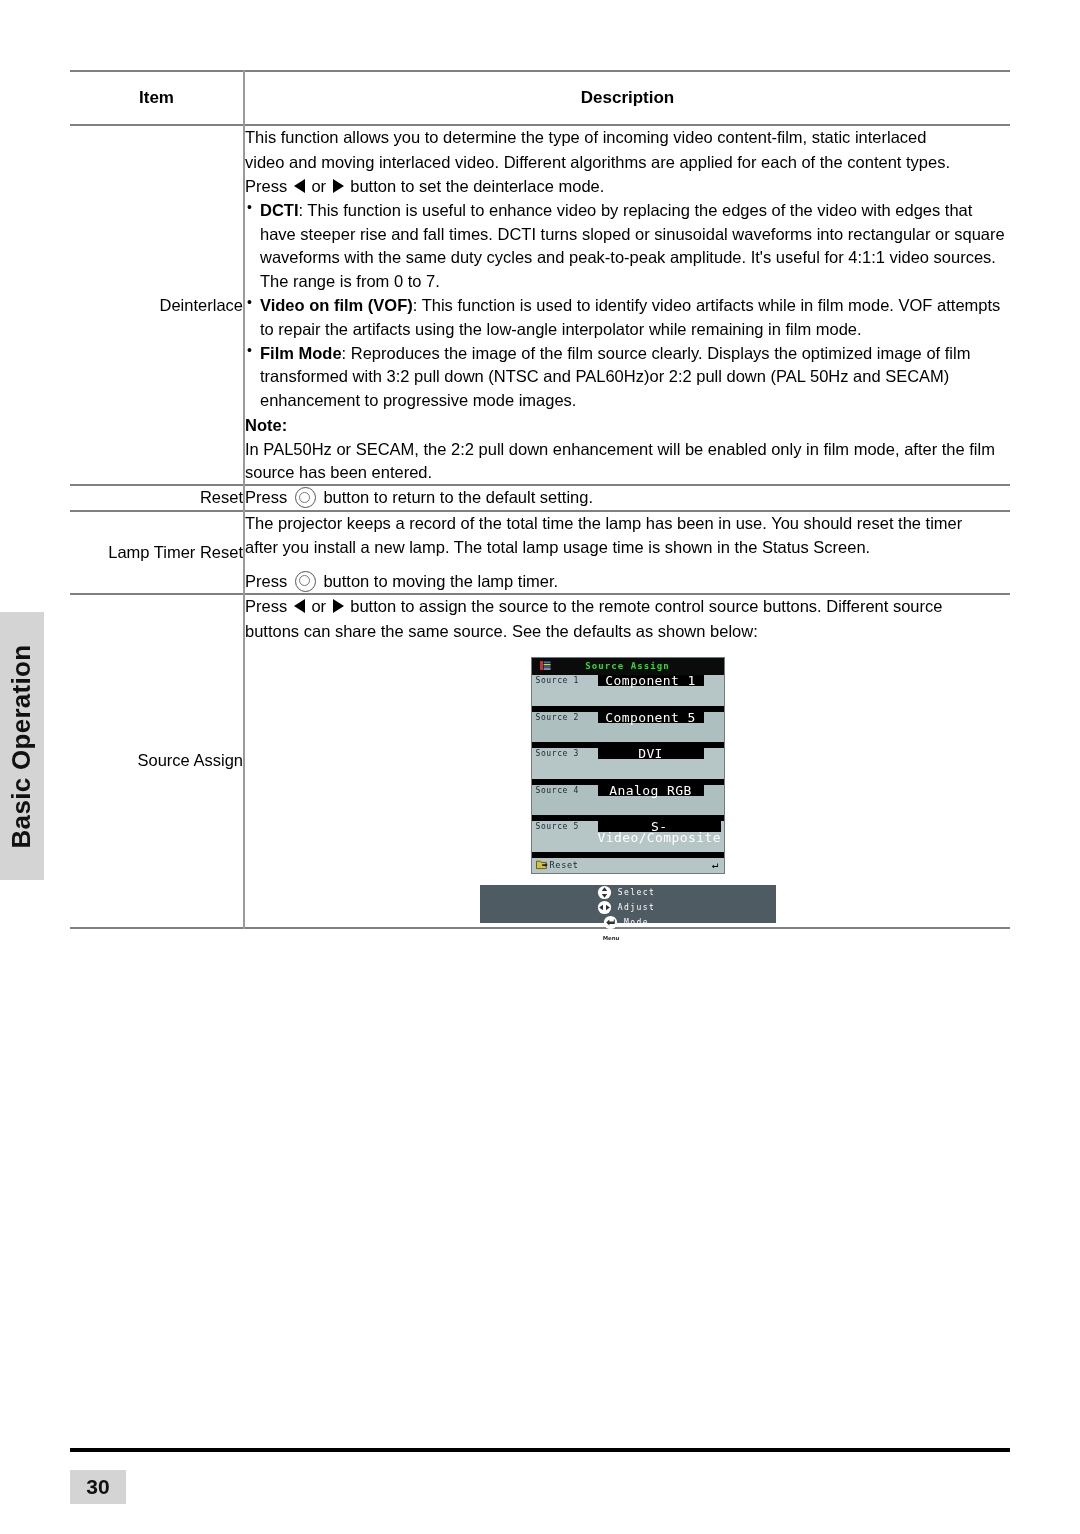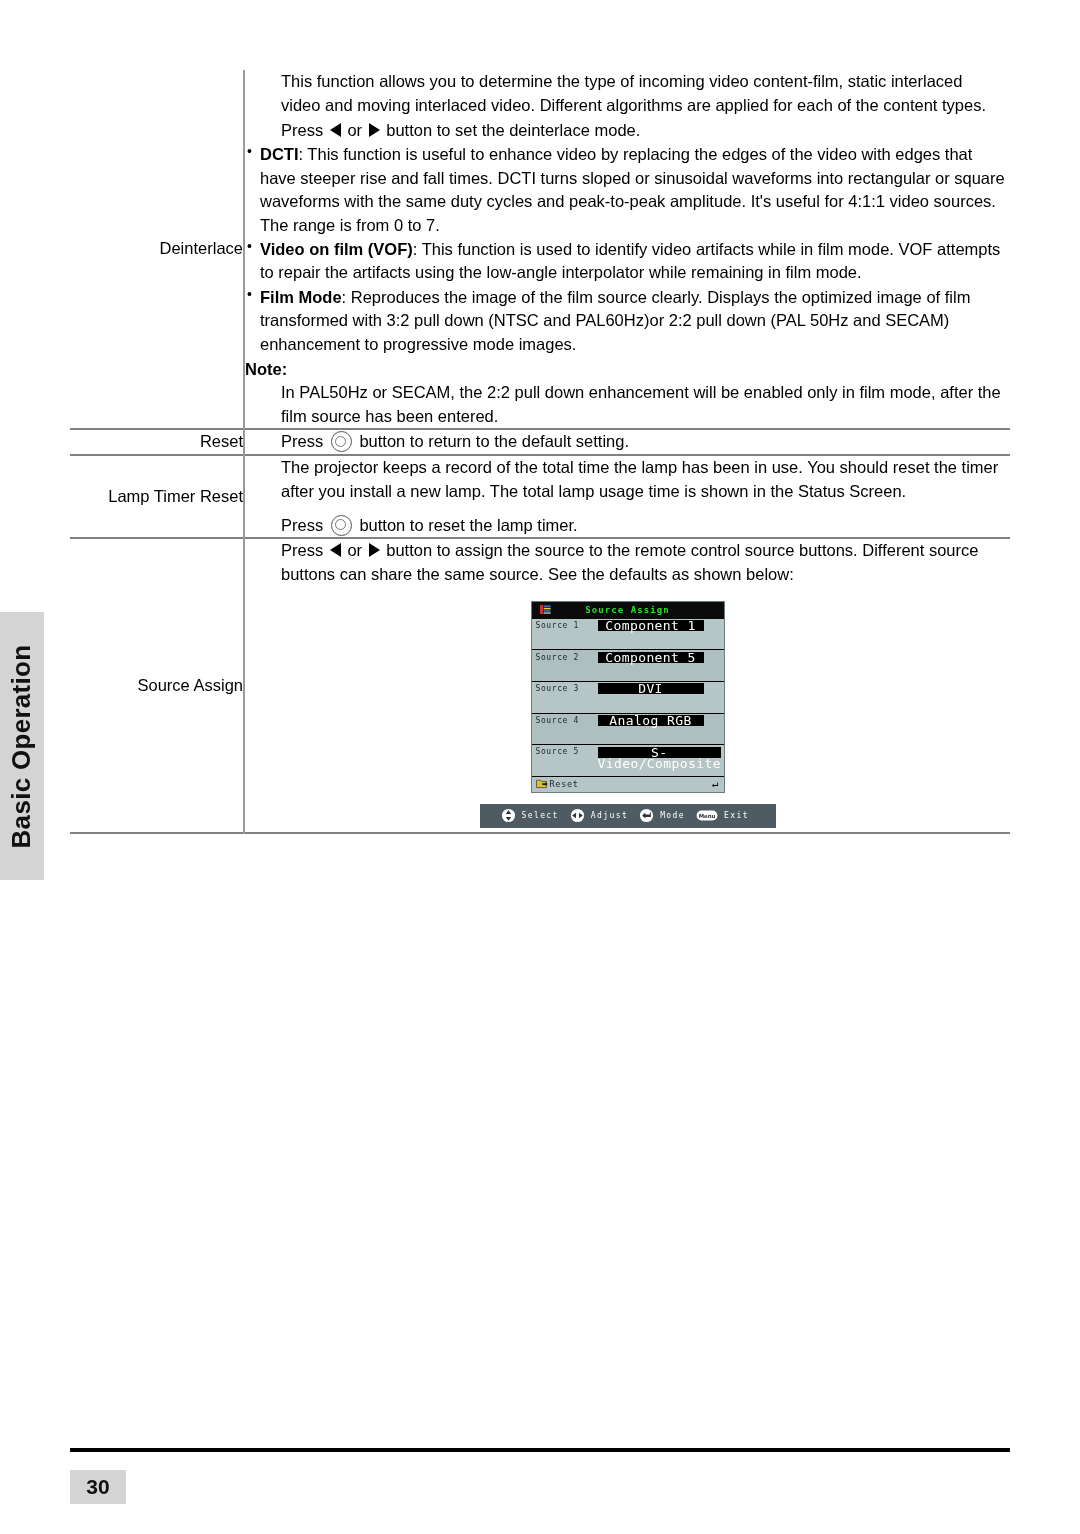--- a/index.html
+++ b/index.html
@@ -66,21 +66,21 @@
   }
   .hdr-row td {
     font-weight: bold;
     text-align: center;
     font-size: 17px;
     padding-top: 14px;
     padding-bottom: 14px;
   }
   .hdr-row .col-item { text-align: center; padding-left: 0; }
 
-  .p { margin: 0; padding-left: 36px; }
+  .p { margin: 0; }
   .p + .p { margin-top: 1px; }
 
   
   ul.bullets {
     margin: 1px 0 0 0;
     padding: 0;
     list-style: none;
   }
   ul.bullets li {
     position: relative;
@@ -157,23 +157,22 @@
     height: 12px;
     line-height: 12px;
   }
   .osd-title-icon {
     position: absolute;
     left: 8px; top: 3px;
     width: 11px; height: 9px;
   }
   .osd-row {
     display: flex;
-    align-items: center;
     height: 13.6px;
-    border-bottom: 1px solid #000000;
+    border-bottom: 6px solid #000000;
     background: #b6c6c6;
     padding: 0 3px 17px 4px;
   }
   .osd-row:nth-child(odd) { background: #adbfbf; }
   .osd-label {
     color: #17262c;
     font-size: 8px;
     letter-spacing: .6px;
     width: 62px;
     flex: 0 0 62px;
@@ -202,27 +201,28 @@
     font-size: 8.5px;
     letter-spacing: .7px;
     flex: 1;
   }
   .osd-enter-glyph { font-size: 11px; color: #000; line-height: 10px; }
 
   
   .osd-hints {
     margin-top: 11px;
     width: 296px;
-    height: 24px;
+    height: 38px;
     background: #4f5b63;
     display: flex;
     align-items: center;
-    padding-left: 21px;
+    padding-left: 8px;
     box-sizing: border-box;
     font-family: "DejaVu Sans Mono", monospace;
+    flex-direction: column;
   }
   .hint {
     display: flex;
     align-items: center;
     margin-right: 11px;
   }
   .hint-text {
     color: #ffffff;
     font-size: 8px;
     letter-spacing: 1.4px;
@@ -257,20 +257,24 @@
 </head>
 <body>
 
 <div class="side-tab">
   <div class="side-tab-label">Basic Operation</div>
 </div>
 
 <table class="doc-table">
   <tbody>
 
+    <tr class="hdr-row rule-top rule-bottom">
+      <td class="col-item">Item</td>
+      <td class="col-desc">Description</td>
+    </tr>
 
     <tr class="rule-bottom">
       <td class="col-item">Deinterlace</td>
       <td class="col-desc">
         <p class="p">This function allows you to determine the type of incoming video content-film, static interlaced</p>
         <p class="p">video and moving interlaced video. Different algorithms are applied for each of the content types.</p>
         <p class="p"><span>Press</span> <span class="tri tri-l"></span> <span>or</span> <span class="tri tri-r"></span> <span>button to set the deinterlace mode.</span></p>
         <ul class="bullets">
           <li><span class="b">DCTI</span><span>: This function is useful to enhance video by replacing the edges of the video with edges that have steeper rise and fall times. DCTI turns sloped or sinusoidal waveforms into rectangular or square waveforms with the same duty cycles and peak-to-peak amplitude. It's useful for 4:1:1 video sources. The range is from 0 to 7.</span></li>
           <li><span class="b">Video on film (VOF)</span><span>: This function is used to identify video artifacts while in film mode. VOF attempts to repair the artifacts using the low-angle interpolator while remaining in film mode.</span></li>
@@ -286,21 +290,21 @@
       <td class="col-desc">
         <p class="p"><span>Press</span> <span class="btn-circle"></span> <span>button to return to the default setting.</span></p>
       </td>
     </tr>
 
     <tr class="rule-bottom">
       <td class="col-item">Lamp Timer Reset</td>
       <td class="col-desc">
         <p class="p">The projector keeps a record of the total time the lamp has been in use. You should reset the timer</p>
         <p class="p">after you install a new lamp. The total lamp usage time is shown in the Status Screen.</p>
-        <p class="p" style="margin-top:10px"><span>Press</span> <span class="btn-circle"></span> <span>button to reset the lamp timer.</span></p>
+        <p class="p" style="margin-top:10px"><span>Press</span> <span class="btn-circle"></span> <span>button to moving the lamp timer.</span></p>
       </td>
     </tr>
 
     <tr class="rule-bottom">
       <td class="col-item">Source Assign</td>
       <td class="col-desc">
         <p class="p"><span>Press</span> <span class="tri tri-l"></span> <span>or</span> <span class="tri tri-r"></span> <span>button to assign the source to the remote control source buttons. Different source</span></p>
         <p class="p">buttons can share the same source. See the defaults as shown below:</p>
 
         <div class="osd-wrap">

